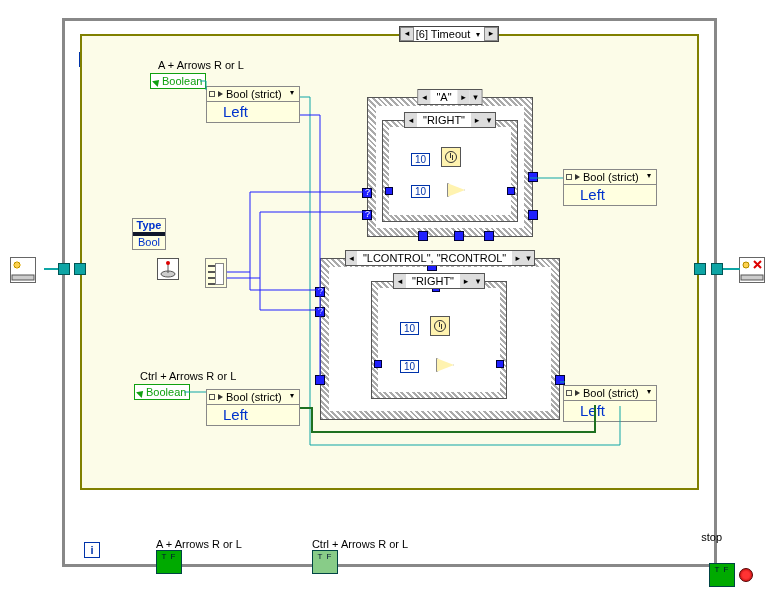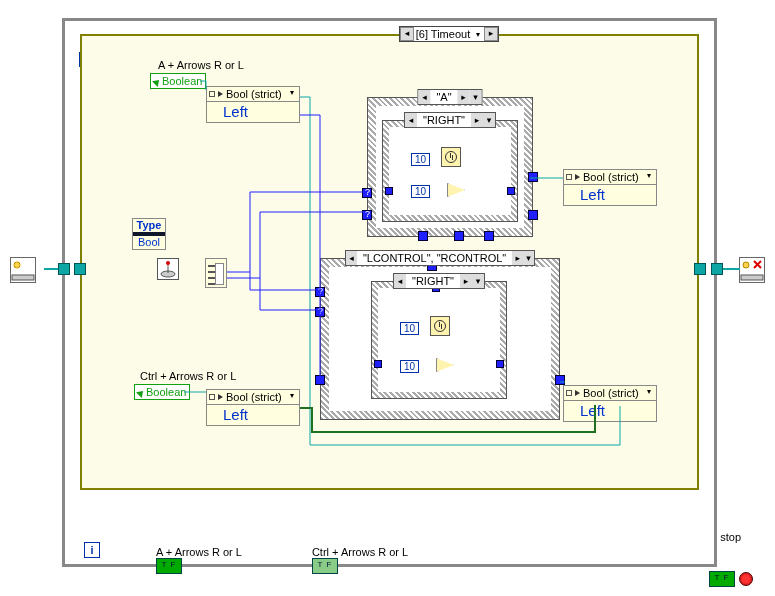--- a/index.html
+++ b/index.html
@@ -294,21 +294,21 @@
     border: 1px solid #888;
   }
   .stop-btn {
     position: absolute;
     right: 22px; bottom: 9px;
     display: flex;
     gap: 4px;
     align-items: center;
   }
   .tf-ind {
-    width: 26px; height: 16px;
+    width: 26px; height: 24px;
     background: #0a0;
     border: 1px solid #044;
     color: #013;
     font-size: 8px;
     text-align: center;
     line-height: 11px;
     letter-spacing: 1px;
   }
   .tf-ind.dim { background: #8c8; }
   .red-circle {
@@ -534,17 +534,17 @@
   <div class="bottom-item">
     <div class="plain-label" style="position:static;">A + Arrows R or L</div>
     <div class="tf-ind">T F</div>
   </div>
   <div class="bottom-item">
     <div class="plain-label" style="position:static;">Ctrl + Arrows R or L</div>
     <div class="tf-ind dim">T F</div>
   </div>
 </div>
 
-<div class="plain-label" style="right:34px; bottom:53px;">stop</div>
+<div class="plain-label" style="right:53px; bottom:53px;">stop</div>
 <div class="stop-btn">
   <div class="tf-ind">T F</div>
   <div class="red-circle"></div>
 </div>
 
 </body></html>

